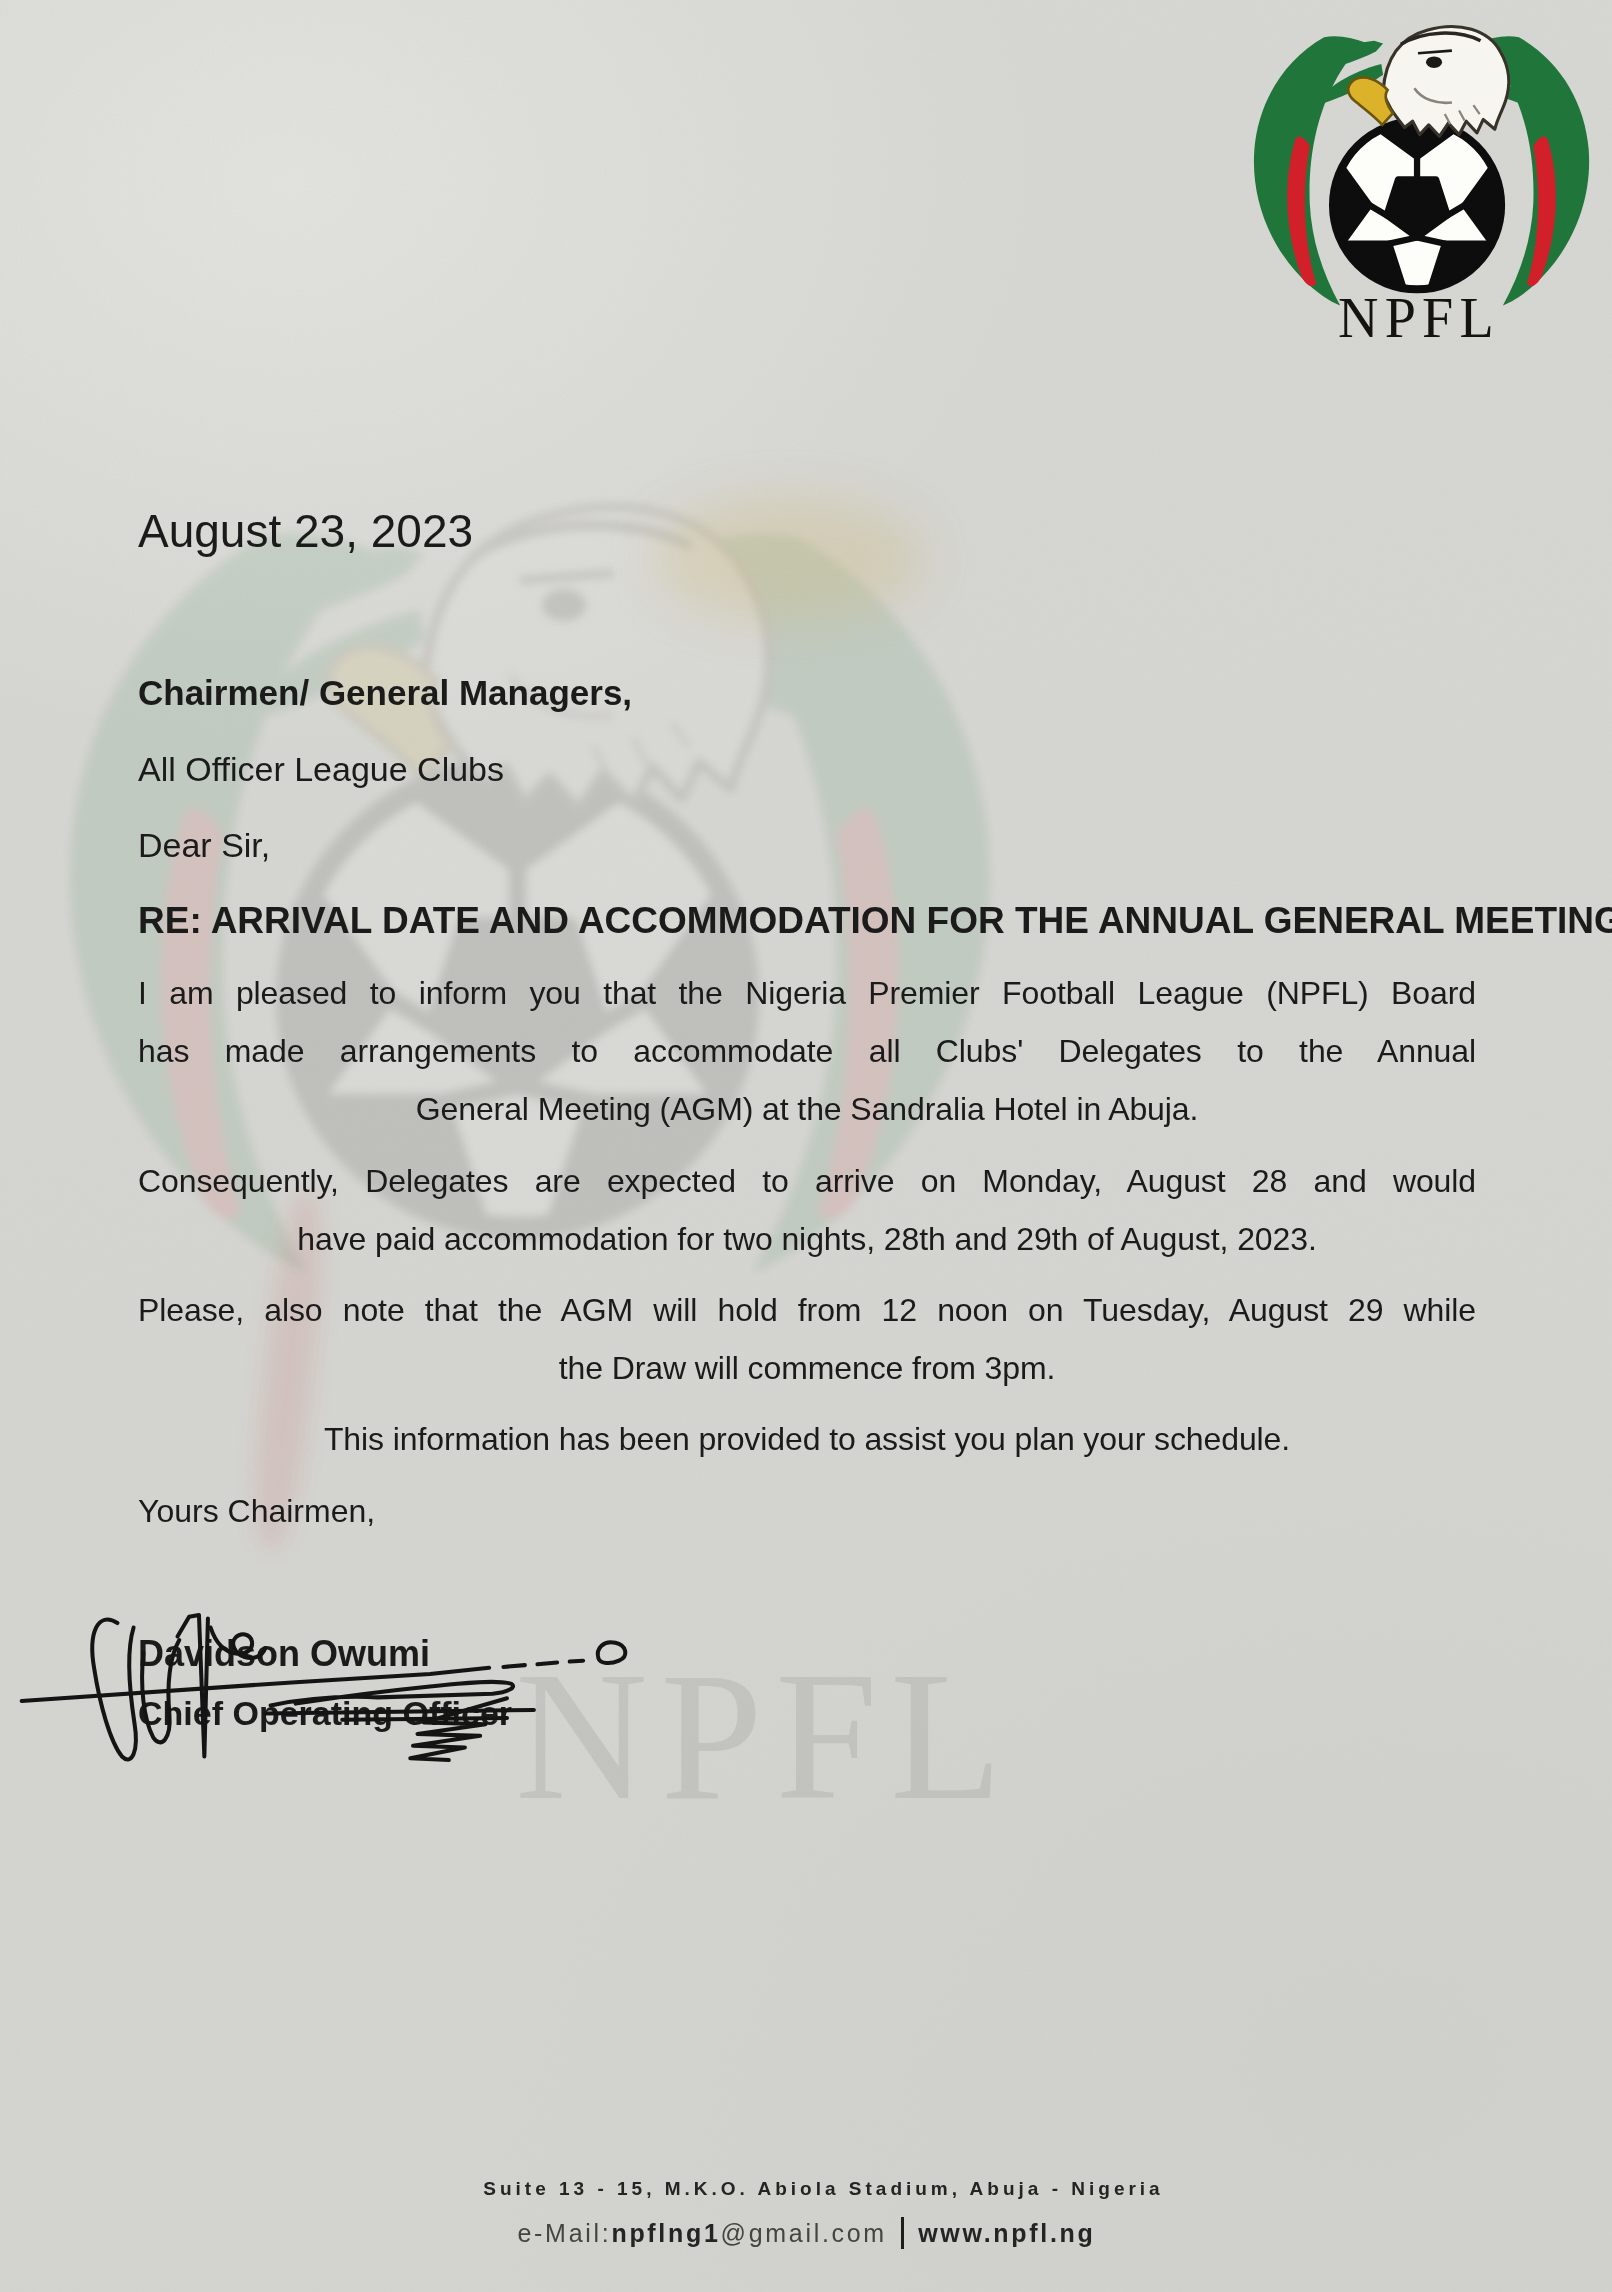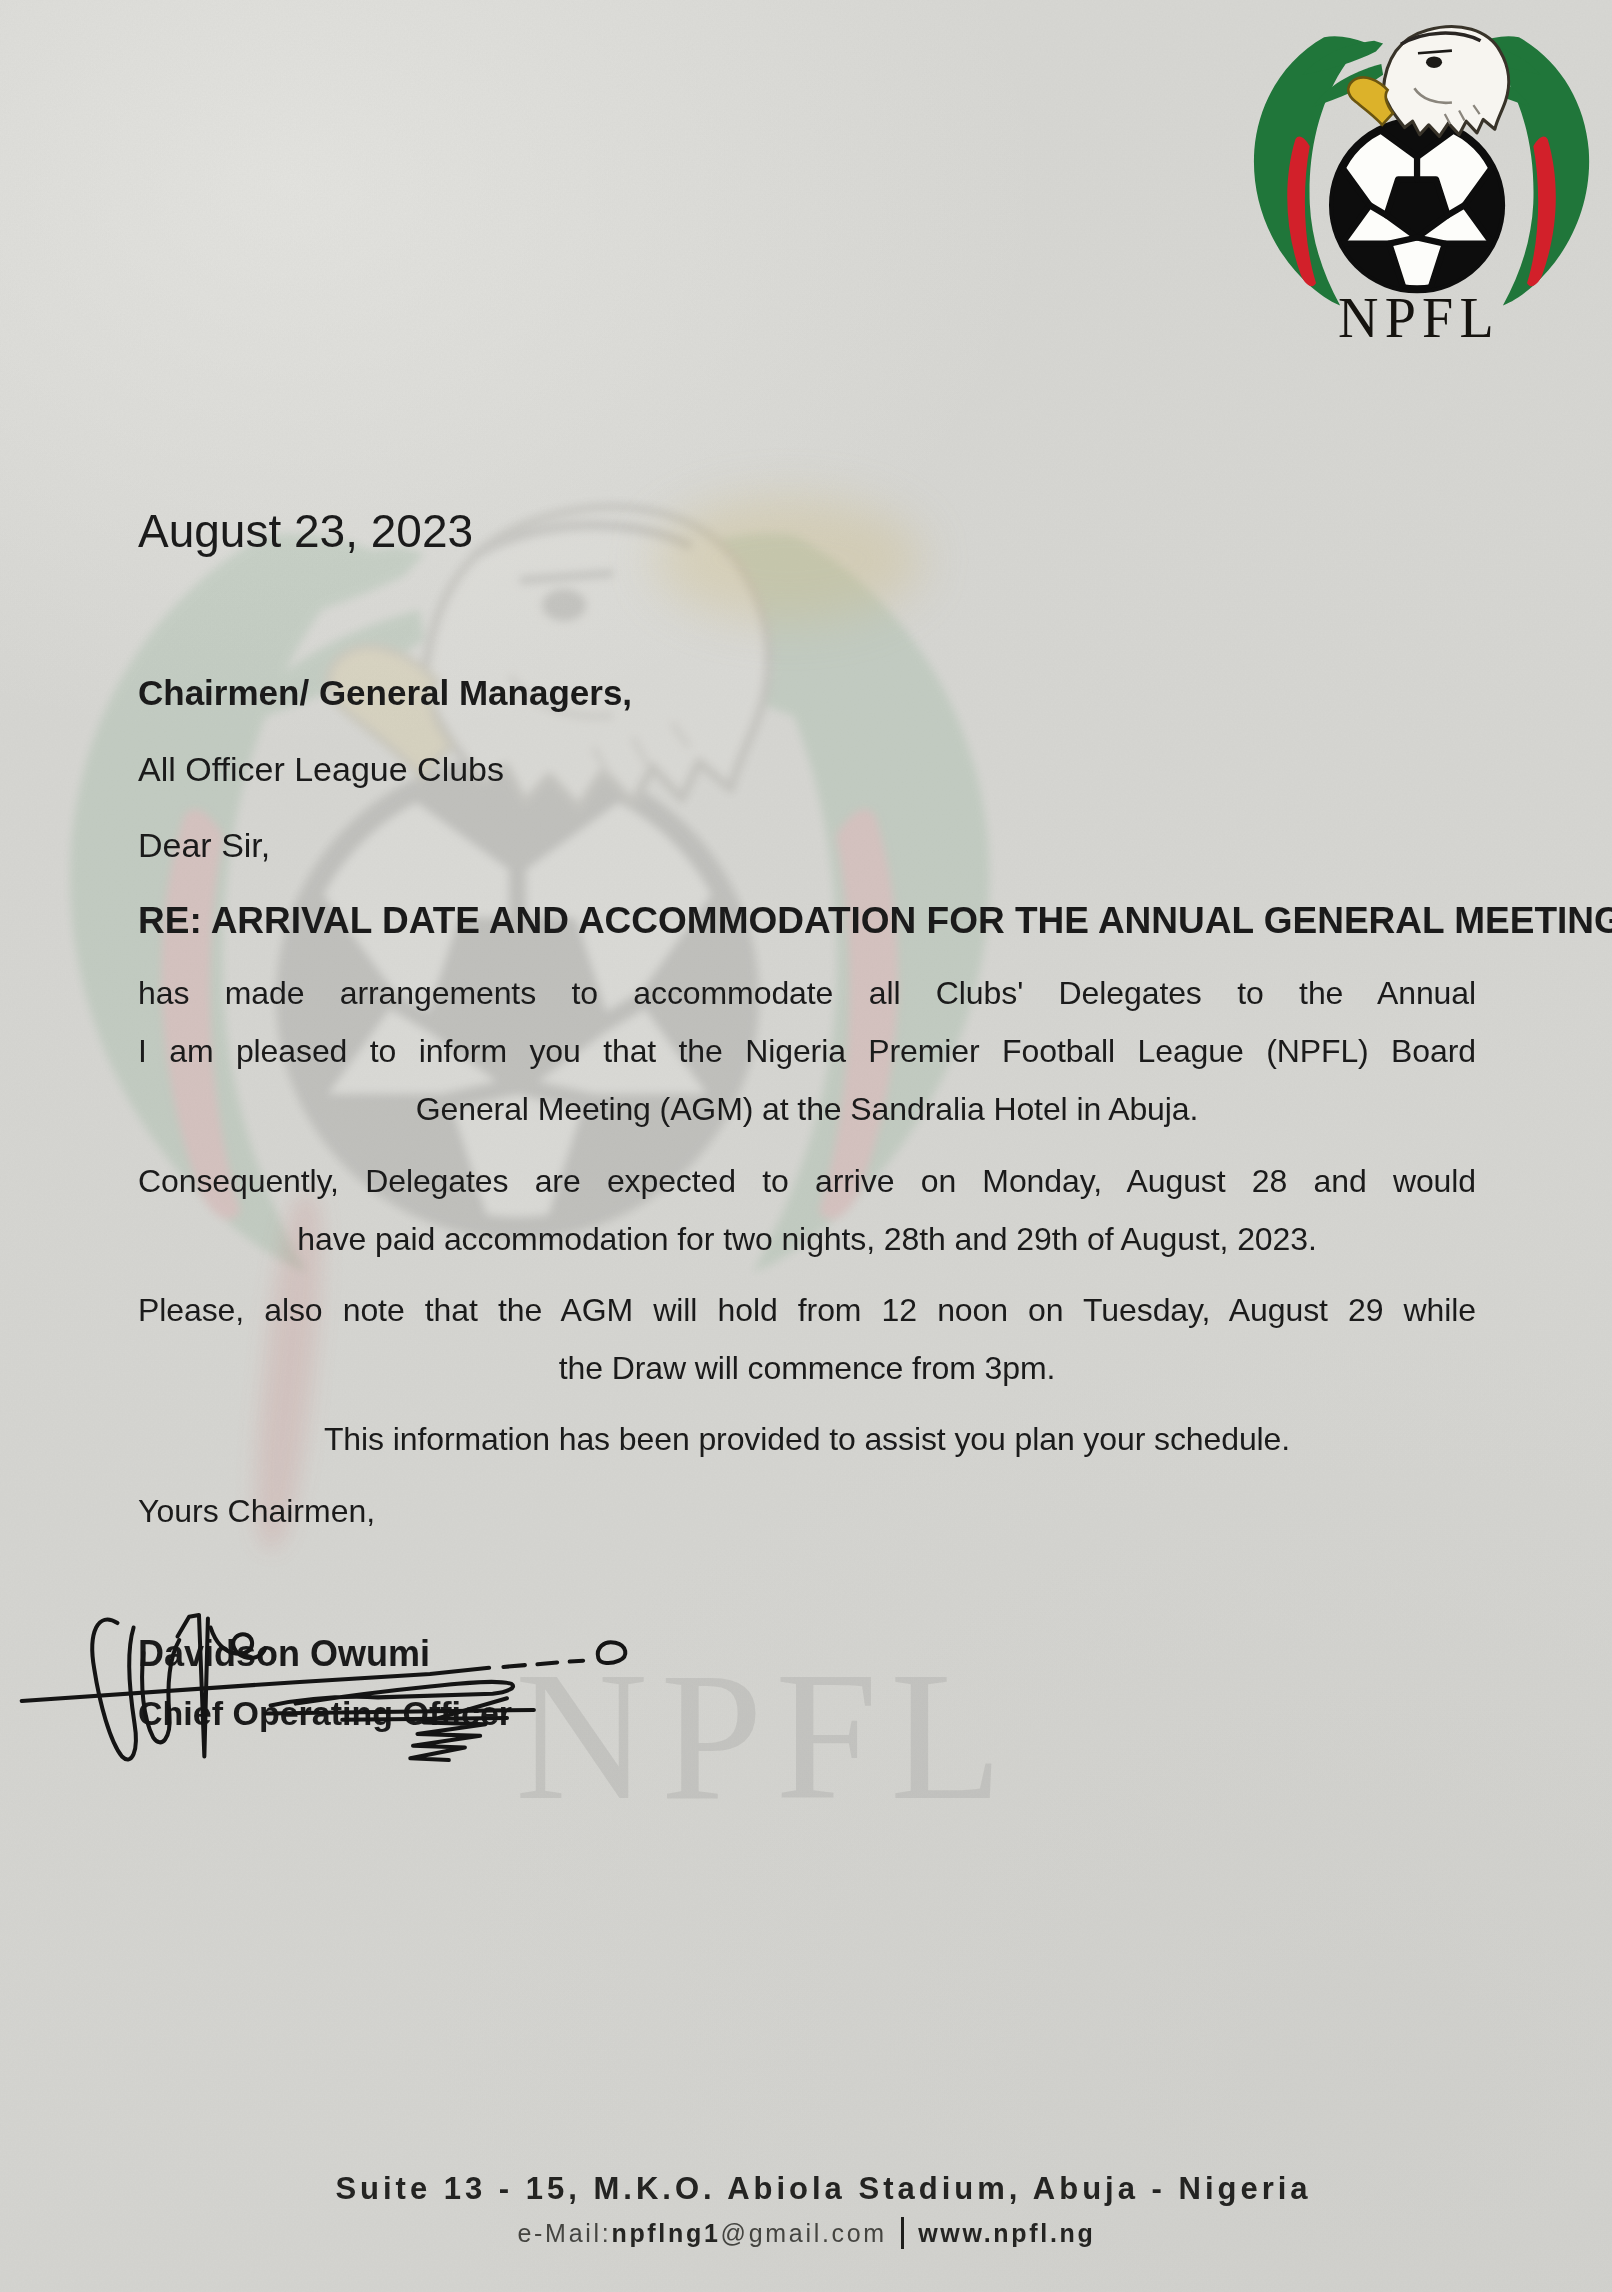--- a/index.html
+++ b/index.html
@@ -45,21 +45,21 @@
   .salutation{font-size:34px;line-height:58px;margin-bottom:18px;}
   .subject{font-size:37px;font-weight:bold;line-height:58px;margin-bottom:14.3px;white-space:nowrap;}
   .para{margin:0 0 13.4px 0;}
   .para.tight{margin-bottom:9px;}
   .closing{font-size:32px;line-height:58px;margin-top:4.5px;}
   .signatory-name{font-size:36px;font-weight:bold;line-height:57px;margin-top:85px;}
   .signatory-title{font-size:34px;font-weight:bold;line-height:57px;margin-top:3.6px;}
   .signature-svg{position:absolute;left:9px;top:1572px;width:645px;height:197px;z-index:6;}
   
   .footer{position:absolute;left:0;top:2166px;width:1613px;text-align:center;z-index:5;color:#242422;}
-  .footer-address{font-size:31px;font-weight:bold;letter-spacing:4px;line-height:45px;padding-left:34px;}
+  .footer-address{font-size:19px;font-weight:bold;letter-spacing:4px;line-height:45px;padding-left:34px;}
   .footer-contacts{font-size:25px;letter-spacing:2.7px;line-height:45px;}
   .footer-contacts .lite{font-weight:400;color:#444440;}
   .footer-contacts .strong{font-weight:bold;color:#242422;}
   .vbar{display:inline-block;width:2.7px;height:32px;background:#1d1d1b;margin:0 14.3px -7.2px 14.3px;}
 </style>
 </head>
 <body>
 
 <div class="page">
 
@@ -142,22 +142,22 @@
   <div class="letter">
     <div class="date-line">August 23, 2023</div>
 
     <div class="recipient1">Chairmen/ General Managers,</div>
     <div class="recipient2">All Officer League Clubs</div>
     <div class="salutation">Dear Sir,</div>
 
     <div class="subject">RE: ARRIVAL DATE AND ACCOMMODATION FOR THE ANNUAL GENERAL MEETING</div>
 
     <div class="para">
+      <div class="line jline">I am pleased to inform you that the Nigeria Premier Football League (NPFL) Board</div>
       <div class="line jline">has made arrangements to accommodate all Clubs' Delegates to the Annual</div>
-      <div class="line jline">I am pleased to inform you that the Nigeria Premier Football League (NPFL) Board</div>
       <div class="line lline">General Meeting (AGM) at the Sandralia Hotel in Abuja.</div>
     </div>
 
     <div class="para">
       <div class="line jline">Consequently, Delegates are expected to arrive on Monday, August 28 and would</div>
       <div class="line lline">have paid accommodation for two nights, 28th and 29th of August, 2023.</div>
     </div>
 
 
     <div class="para">

